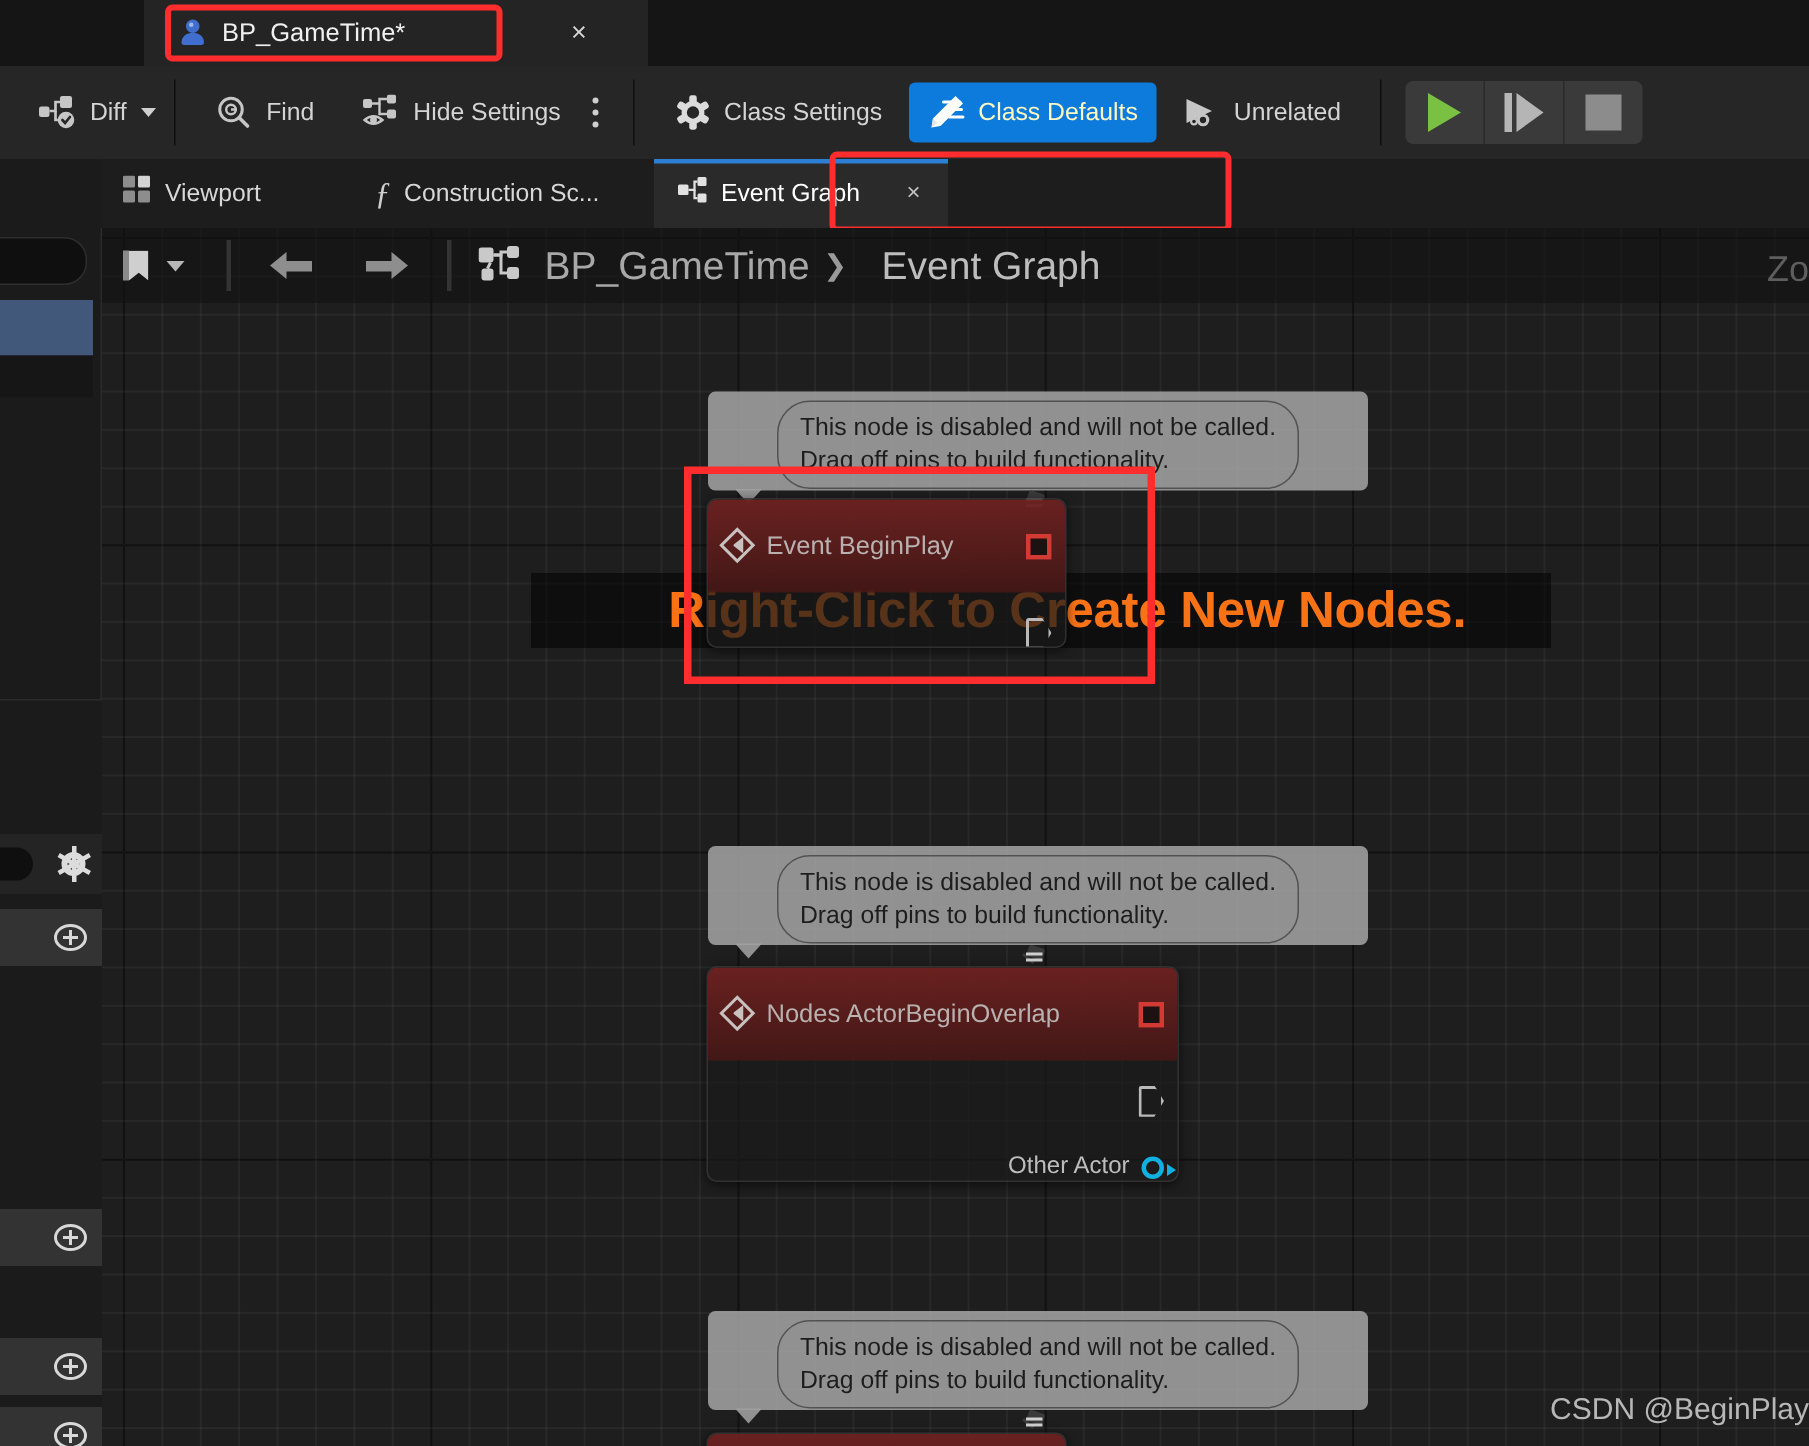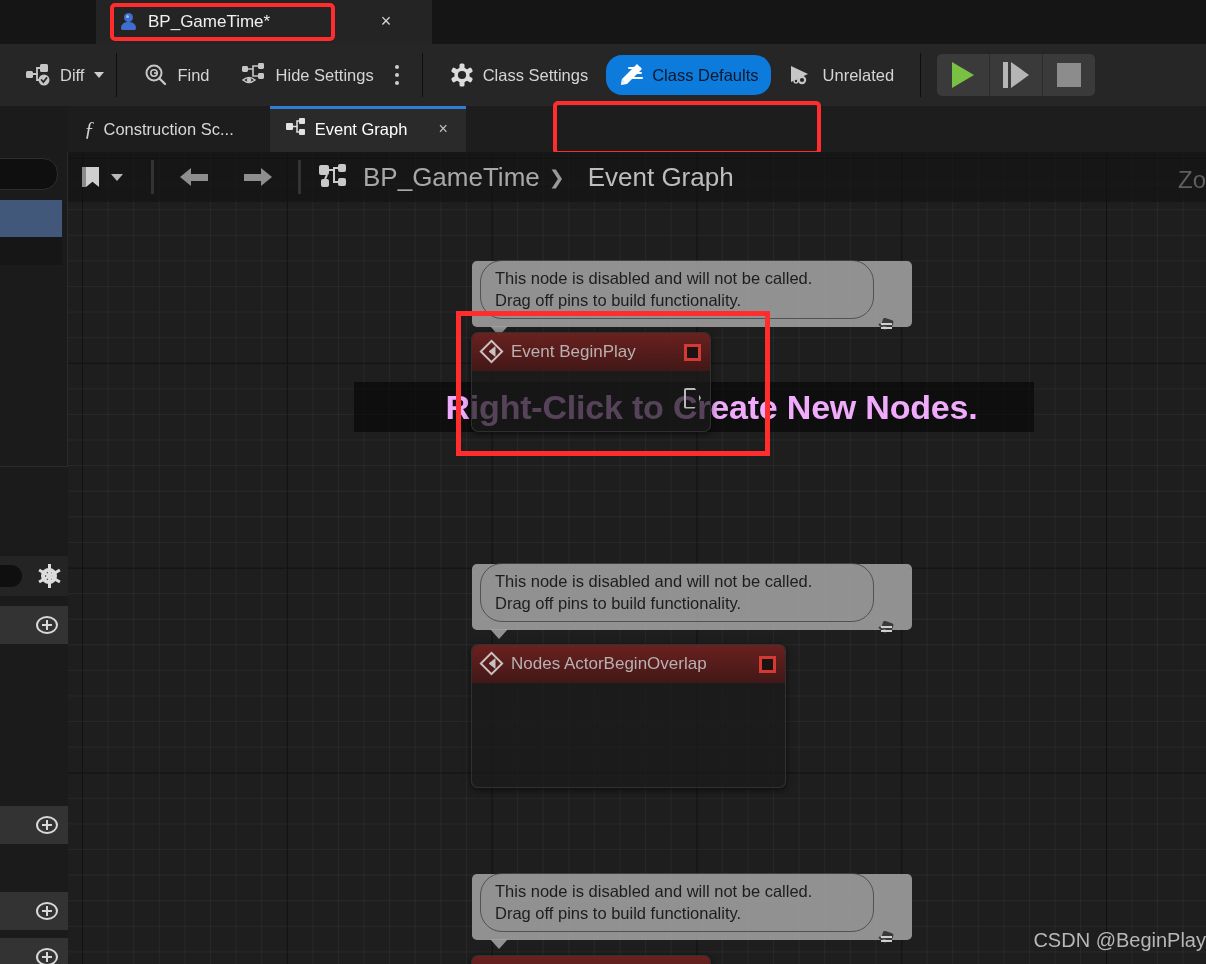--- a/index.html
+++ b/index.html
@@ -74,21 +74,21 @@
   }
   .tb-sep {
     width: 1px; height: 44px; background: #0e0e0e; flex: 0 0 auto;
   }
   .tb-btn {
     height: 40px; display: flex; align-items: center; gap: 8px;
     padding: 0 12px; border-radius: 4px; color: #d4d4d4; font-size: 16.5px;
     white-space: nowrap; flex: 0 0 auto;
   }
   .tb-btn.active {
-    background: #0c7bdc; color: #0f172a; border-radius: 16px;
+    background: #0c7bdc; color: #fef9c3;
   }
   .tb-icon { width: 26px; height: 24px; flex: 0 0 auto; position: relative; }
   .tb-kebab {
     width: 22px; height: 34px; display:flex; flex-direction: column;
     align-items:center; justify-content:center; gap:4px; flex:0 0 auto;
   }
   .tb-kebab i { width: 4px; height: 4px; border-radius: 50%; background: #cfcfcf; display:block; }
   .chev {
     width: 0; height: 0; border-left: 5px solid transparent;
     border-right: 5px solid transparent; border-top: 6px solid #cfcfcf;
@@ -261,32 +261,32 @@
   }
 
   
   .hint {
     position: absolute; left: 286px; top: 230px;
     width: 680px; height: 50px;
     background: rgba(0,0,0,0.52);
     display: flex; align-items: center; justify-content: center;
   }
   .hint span {
-    color: #f0abfc; font-size: 34px; font-weight: bold;
+    color: #f97316; font-size: 34px; font-weight: bold;
     letter-spacing: -0.2px; white-space: nowrap; margin-left: 35px;
   }
 
   
   .tip {
     position: absolute;
     background: rgba(162,162,162,0.88);
     border-radius: 5px;
     padding: 6px 8px 8px 8px;
     box-sizing: border-box;
-    display: flex; align-items: flex-end;
+    display: flex; align-items: center; flex-direction: column;
   }
   .tip .bub {
     flex: 1 1 auto;
     border: 1px solid rgba(70,70,70,0.85);
     border-radius: 22px;
     padding: 6px 14px 7px 14px;
     background: transparent;
   }
   .tip .line {
     color: #1d1d1d; font-size: 16.5px; line-height: 22px; white-space: nowrap;
@@ -323,21 +323,21 @@
   .node {
     position: absolute;
     border-radius: 7px;
     background: rgba(26,26,26,0.72);
     box-shadow: 0 2px 7px rgba(0,0,0,0.55);
     overflow: hidden;
     border: 1px solid rgba(70,70,70,0.55);
     box-sizing: border-box;
   }
   .node-title {
-    height: 38px; display: flex; align-items: center; padding: 0 9px;
+    height: 38px; display: flex; align-items: center; padding: 12px 9px;
     background: linear-gradient(to bottom, rgba(116,34,32,0.88), rgba(72,23,22,0.86));
   }
   .node-title .ev-diamond {
     width: 22px; height: 22px; position: relative; flex: 0 0 auto;
   }
   .node-title .ev-diamond .d {
     position: absolute; left: 2px; top: 2px; width: 17px; height: 17px;
     border: 2px solid #c9c0c0; transform: rotate(45deg); box-sizing: border-box;
   }
   .node-title .ev-diamond .c {
@@ -519,20 +519,31 @@
         </span>
       </div>
       <div class="divider"></div>
       <div class="tbtn">
         <span class="stop-sq"></span>
       </div>
     </div>
   </div>
 
   <div class="tabbar">
+    <div class="gtab" style="padding-left:14px;padding-right:60px;">
+      <span>
+        <svg width="19" height="19" viewBox="0 0 19 19">
+          <rect x="0" y="0" width="8" height="8" rx="1" fill="#8d8d8d"></rect>
+          <rect x="10" y="0" width="8" height="8" rx="1" fill="#d4d4d4"></rect>
+          <rect x="0" y="10" width="8" height="8" rx="1" fill="#8d8d8d"></rect>
+          <rect x="10" y="10" width="8" height="8" rx="1" fill="#8d8d8d"></rect>
+        </svg>
+      </span>
+      <span>Viewport</span>
+    </div>
 
     <div class="gtab" style="padding-right:36px;">
       <span style="color:#cfcfcf;font-size:21px;font-family:'Liberation Serif',serif;font-style:italic;">ƒ</span>
       <span>Construction Sc...</span>
     </div>
 
     <div class="gtab sel" style="padding-left:16px;padding-right:18px;">
       <span>
         <svg width="20" height="18" viewBox="0 0 20 18">
           <rect x="0" y="5" width="7" height="7" rx="1" fill="#e2e2e2"></rect>
@@ -664,20 +675,31 @@
 
     <div class="node" style="left:403px; top:492px; width:315px; height:144px;">
       <div class="node-title">
         <span class="ev-diamond">
           <span class="d"></span>
             <span class="c"></span>
         </span>
         <span class="ttl">Nodes ActorBeginOverlap</span>
         <span class="delegate-pin"></span>
       </div>
+      <div class="node-body">
+        <div class="pin-row">
+          <span class="exec-pin">
+              <span class="arw"></span>
+            </span>
+        </div>
+        <div class="pin-row" style="margin-top:10px;">
+          <span class="pin-label">Other Actor</span>
+          <span class="data-pin"></span>
+        </div>
+      </div>
     </div>
 
     <div class="tip" style="left:404px; top:722px; width:440px; height:66px;">
       <div class="bub">
         <div class="line">This node is disabled and will not be called.</div>
         <div class="line">Drag off pins to build functionality.</div>
       </div>
       <div class="icons">
         <span class="pin-ico"><span class="h"></span><span class="t"></span></span>
         <span class="cmt-ico"></span>

